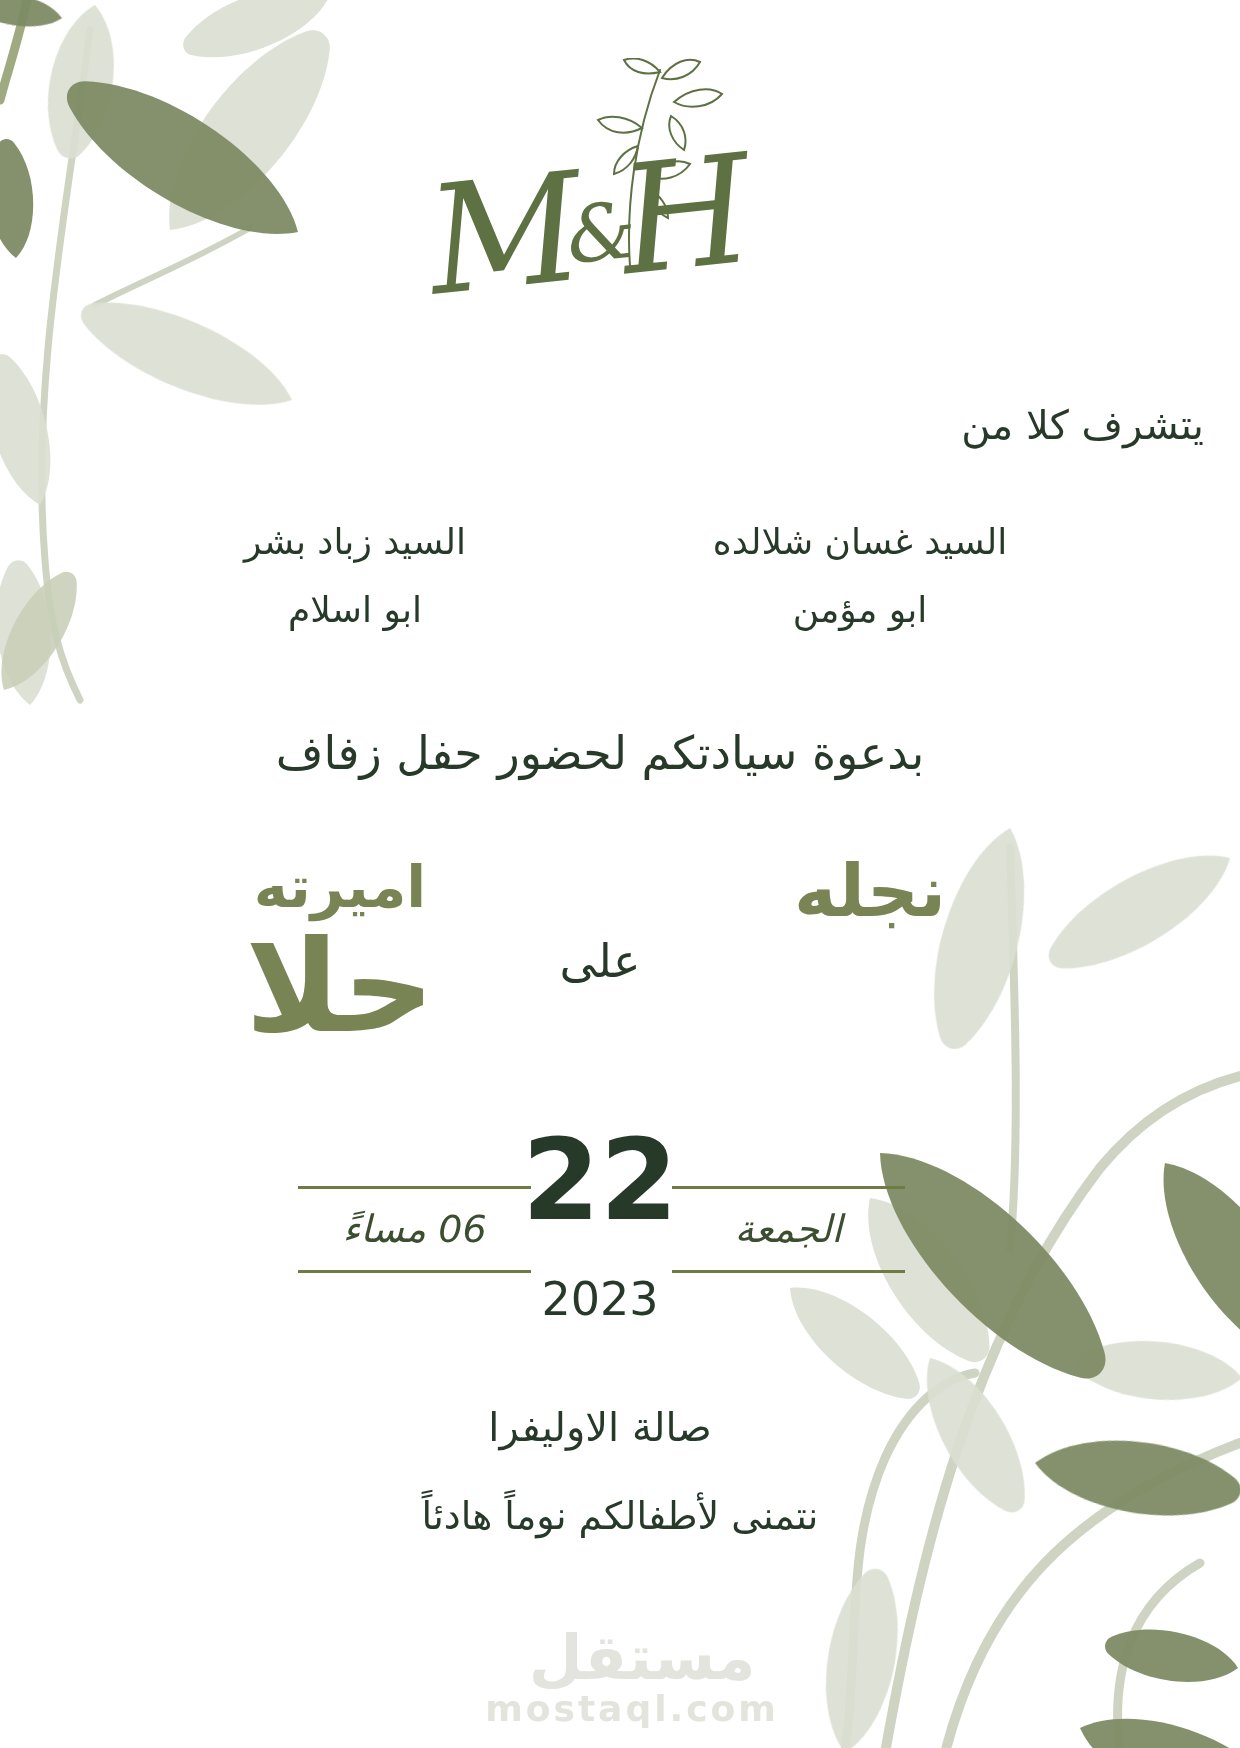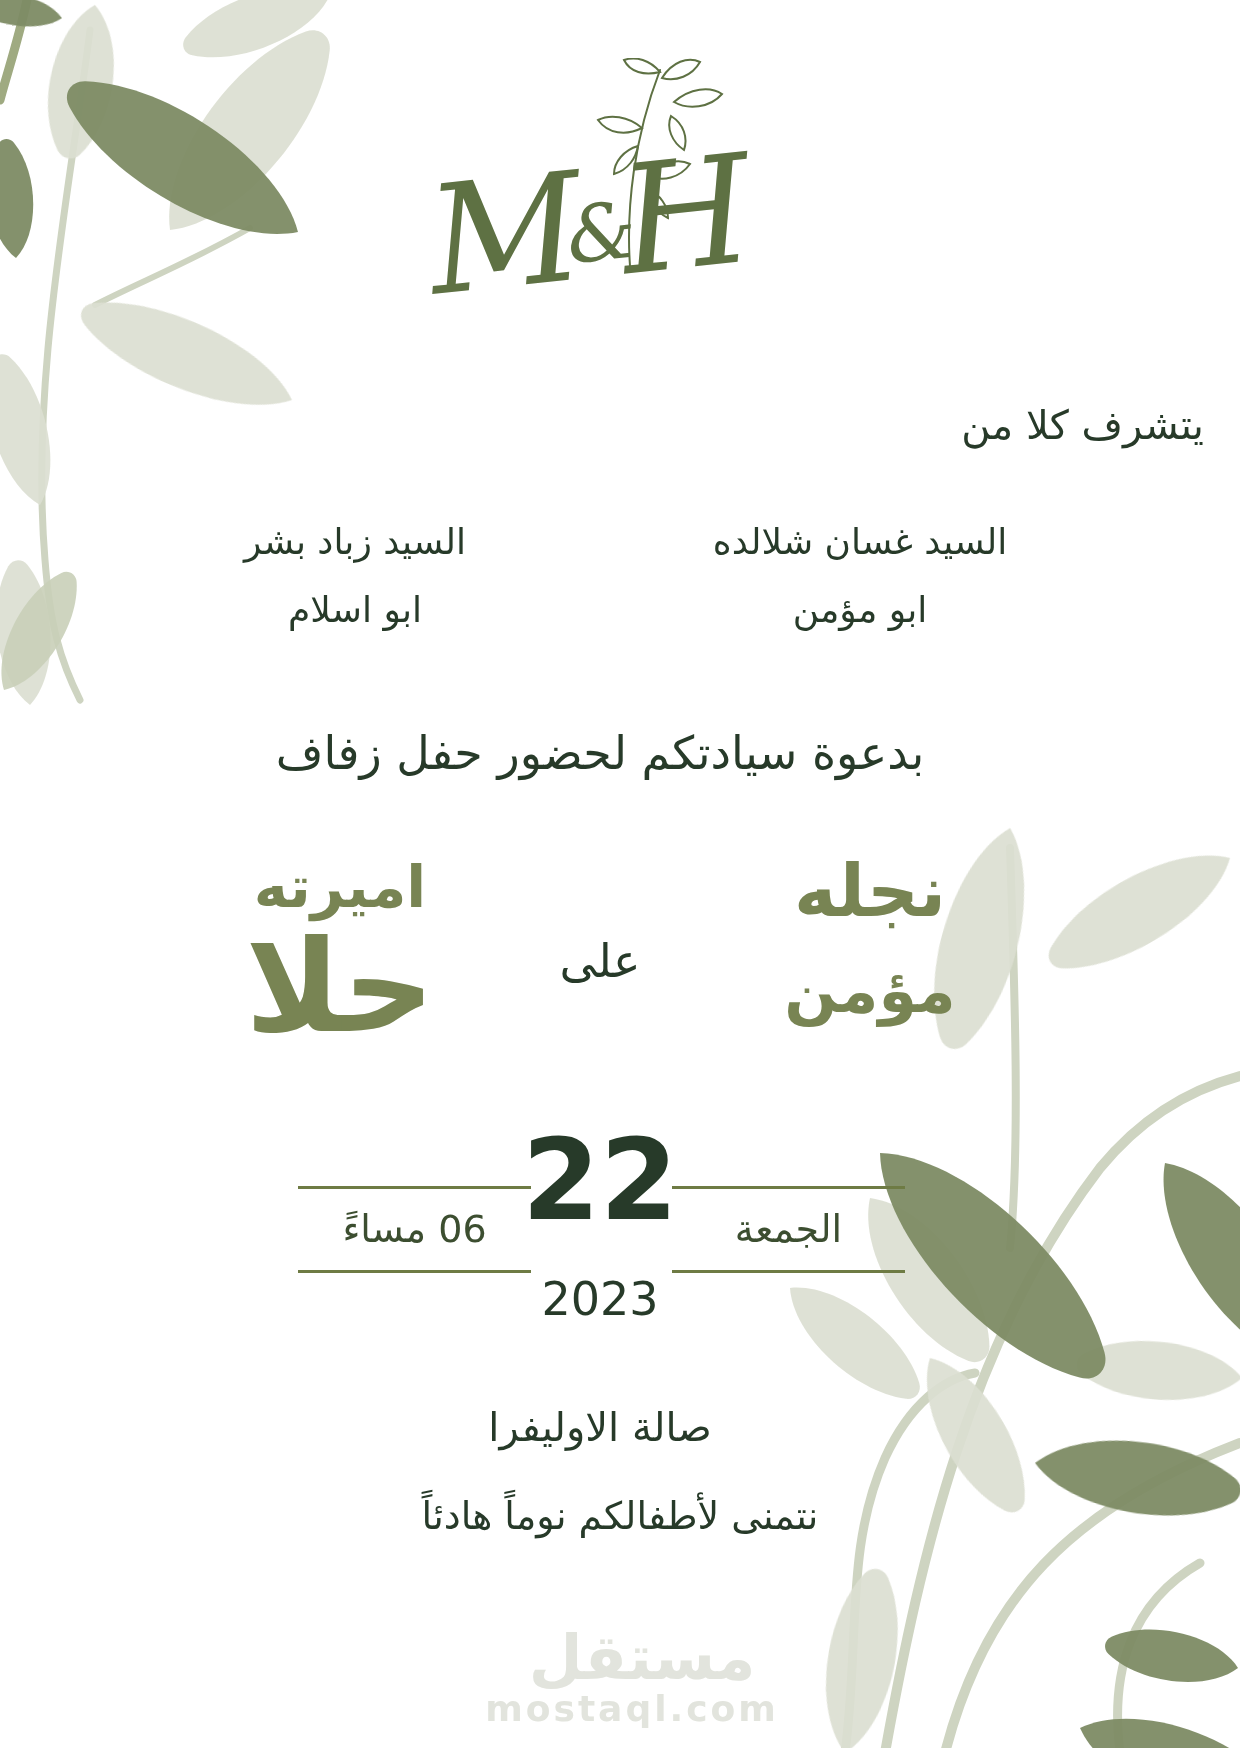--- a/index.html
+++ b/index.html
@@ -49,21 +49,21 @@
   .groom{top:852px;left:650px;width:440px;}
   .groom .c-intro{font-size:72px;line-height:1.1;}
   .groom .c-name{font-size:62px;line-height:1.1;margin-top:26px;}
   .conj{top:934px;left:400px;width:400px;text-align:center;font-size:46px;color:var(--text-dark-green);}
   .bride{top:856px;left:110px;width:460px;}
   .bride .c-intro{font-size:58px;line-height:1.1;}
   .bride .c-name{font-size:128px;line-height:0.95;margin-top:6px;}
 
   .date-side{width:233px;text-align:center;}
   .date-side .rule{border-top:3px solid var(--line-olive);height:0;}
-  .date-side .side-text{font-size:38px;color:var(--date-side-green);padding:16px 0;line-height:1.3;}
+  .date-side .side-text{font-size:38px;color:var(--date-side-green);padding:16px 0;line-height:1.3;font-style:italic;}
   .weekday-block{top:1186px;left:672px;}
   .time-block{top:1186px;left:298px;}
   .day-number{top:1122px;left:460px;width:280px;text-align:center;
     font-size:112px;font-weight:bold;line-height:1.05;}
   .year{top:1272px;left:460px;width:280px;text-align:center;font-size:46px;}
 
   .venue{top:1404px;left:0;width:1200px;text-align:center;font-size:40px;}
   .note{top:1488px;left:390px;width:460px;text-align:center;font-size:38px;line-height:1.5;}
 
   .watermark{top:1624px;left:0;width:1240px;text-align:center;z-index:3;
@@ -153,21 +153,20 @@
   </div>
   <div class="content host host-left">
     <div>السيد زباد بشر</div>
     <div class="kunya">ابو اسلام</div>
   </div>
 
   <div class="content invite-line">بدعوة سيادتكم لحضور حفل زفاف</div>
 
   <div class="content couple-col groom">
     <div class="c-intro">نجله</div>
-    <div class="c-name">مؤمن</div>
   </div>
   <div class="content conj">على</div>
   <div class="content couple-col bride">
     <div class="c-intro">اميرته</div>
     <div class="c-name">حلا</div>
   </div>
 
   <div class="content date-side weekday-block">
     <div class="rule"></div>
     <div class="side-text">الجمعة</div>

